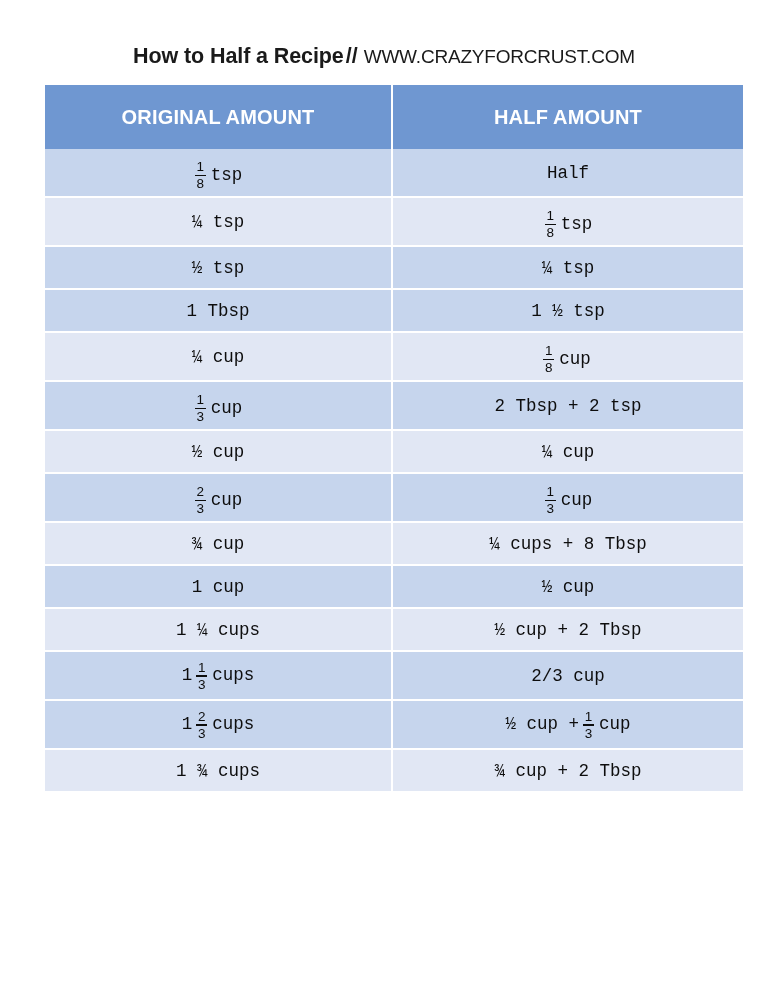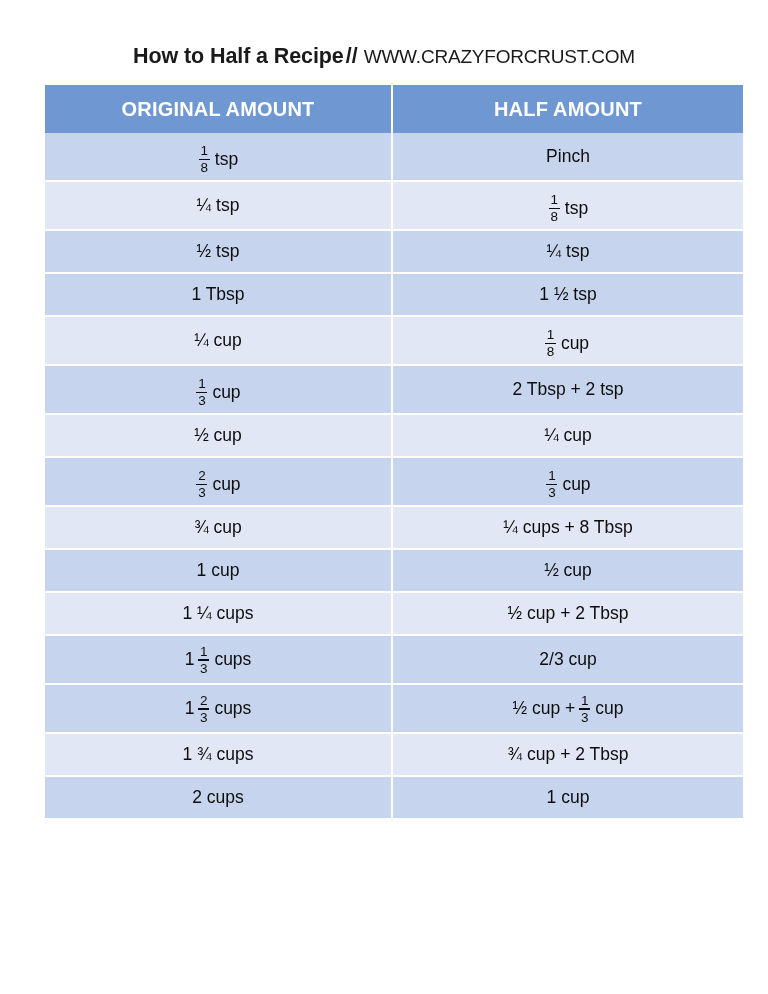--- a/index.html
+++ b/index.html
@@ -65,21 +65,21 @@
   .recipe-table col.c2 { width: 350px; }
 
   .recipe-table th {
     background: #6f97d1;
     color: #ffffff;
     font-size: 20px;
     font-weight: bold;
     letter-spacing: 0.2px;
     text-align: center;
     height: 32px;
-    padding: 8px;
+    padding: 16px;
     border-right: 2px solid #ffffff;
     vertical-align: middle;
   }
   .recipe-table th:last-child { border-right: none; margin-top: 6px; }
 
   .recipe-table td {
     font-size: 17.5px;
     color: #0d0d0d;
     text-align: center;
     vertical-align: middle;
@@ -123,21 +123,21 @@
     display: block;
     width: 100%;
     min-width: 11px;
     height: 1.6px;
     background: #0d0d0d;
   }
   .frac .den {
     display: block;
     padding: 1px 1px 0 1px;
   }
-  .txt { display: inline-block; }
+  .txt { display: inline-block; font-family: Liberation Mono, monospace; }
   .sp-l { margin-left: 4px; }
   .sp-r { margin-right: 3px; }
 </style>
 </head>
 <body>
 
 <div class="page">
 
   <div class="title-bar">
     <span class="title-main">How to Half a Recipe</span><span class="title-sep">//</span><span class="title-site">WWW.CRAZYFORCRUST.COM</span>
@@ -158,21 +158,21 @@
         <tr class="band-dark row-tall">
           <td><span class="cellwrap">
               <span class="frac">
                 <span class="num">1</span>
                 <span class="bar"></span>
                 <span class="den">8</span>
               </span>
               <span class="txt sp-l">tsp</span>
             </span></td>
           <td><span class="cellwrap">
-              <span class="txt">Pinch</span>
+              <span class="txt">Half</span>
             </span></td>
         </tr>
         <tr class="band-light row-tall">
           <td><span class="cellwrap">
               <span class="txt">¼ tsp</span>
             </span></td>
           <td><span class="cellwrap">
               <span class="frac">
                 <span class="num">1</span>
                 <span class="bar"></span>
@@ -308,24 +308,16 @@
             </span></td>
         </tr>
         <tr class="band-light row-short">
           <td><span class="cellwrap">
               <span class="txt">1 ¾ cups</span>
             </span></td>
           <td><span class="cellwrap">
               <span class="txt">¾ cup + 2 Tbsp</span>
             </span></td>
         </tr>
-        <tr class="band-dark row-short">
-          <td><span class="cellwrap">
-              <span class="txt">2 cups</span>
-            </span></td>
-          <td><span class="cellwrap">
-              <span class="txt">1 cup</span>
-            </span></td>
-        </tr>
       </tbody>
   </table>
 
 </div>
 
 </body></html>

